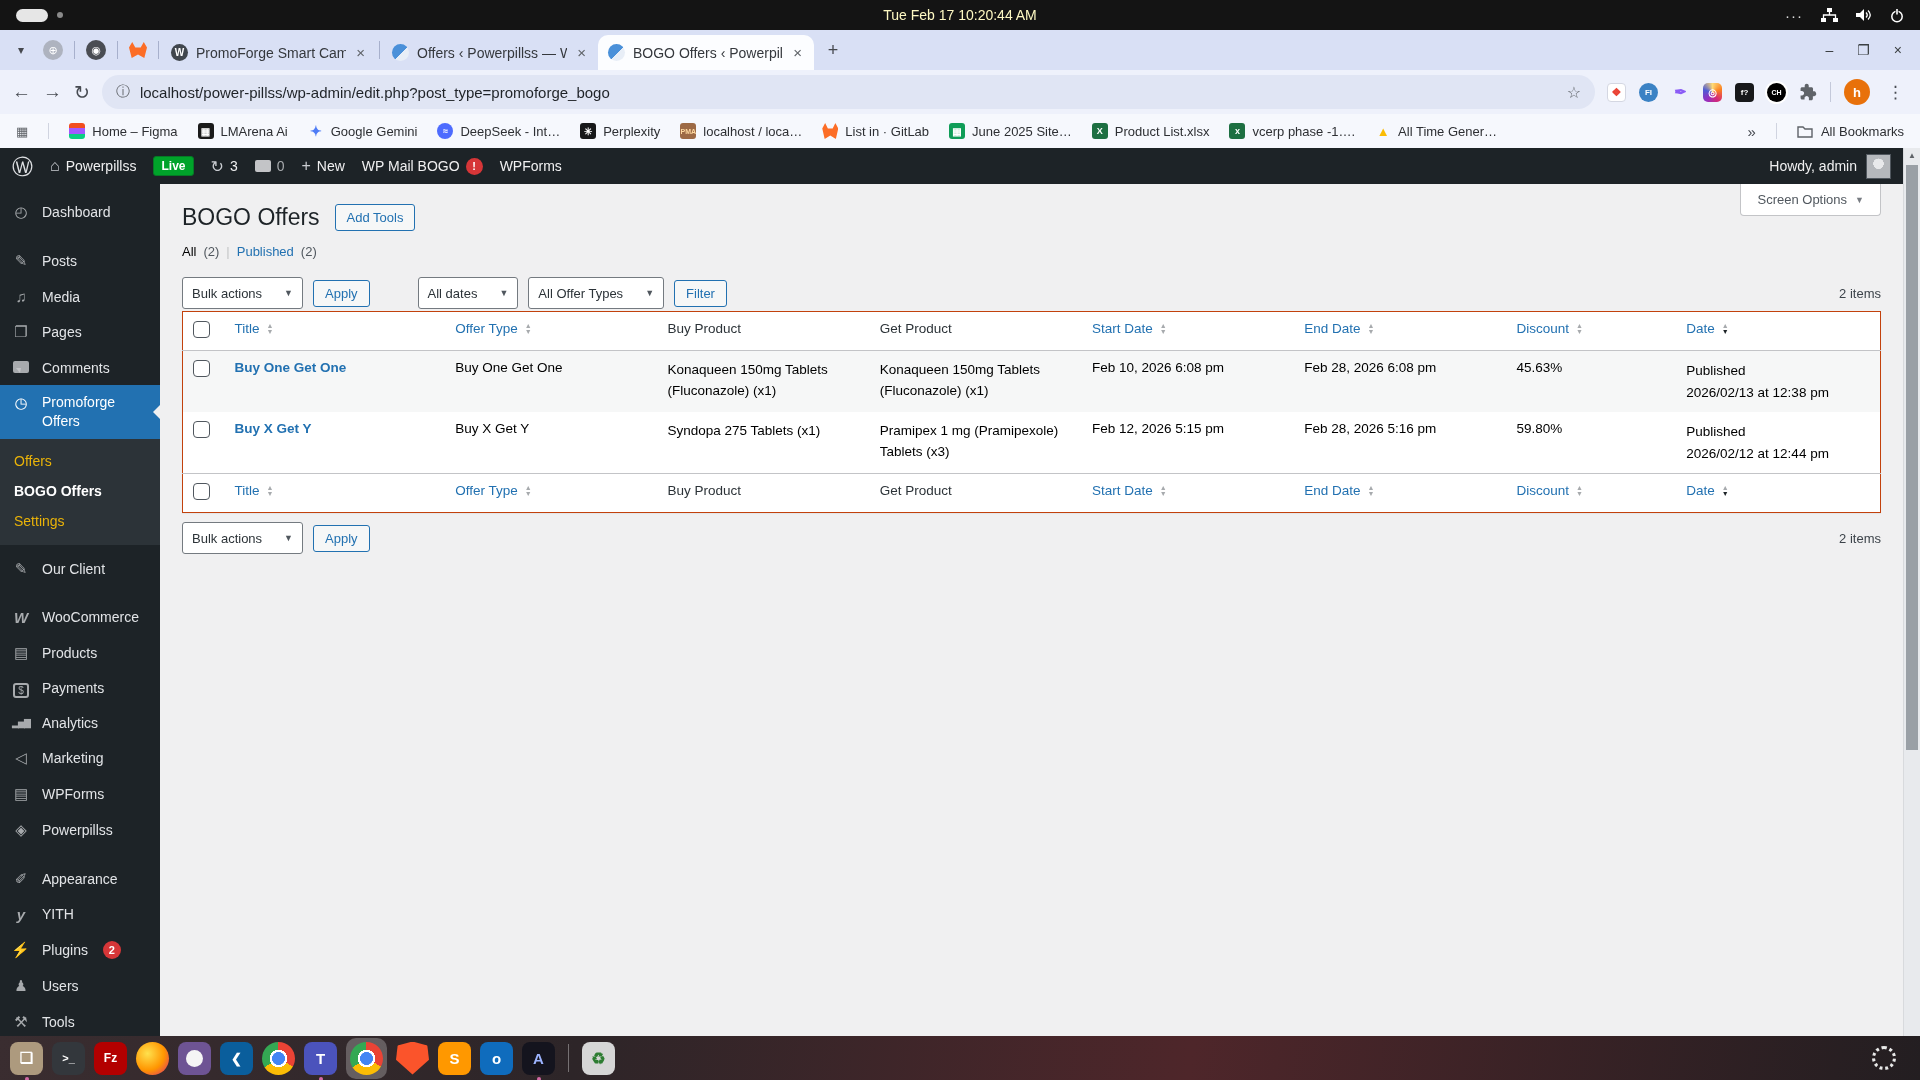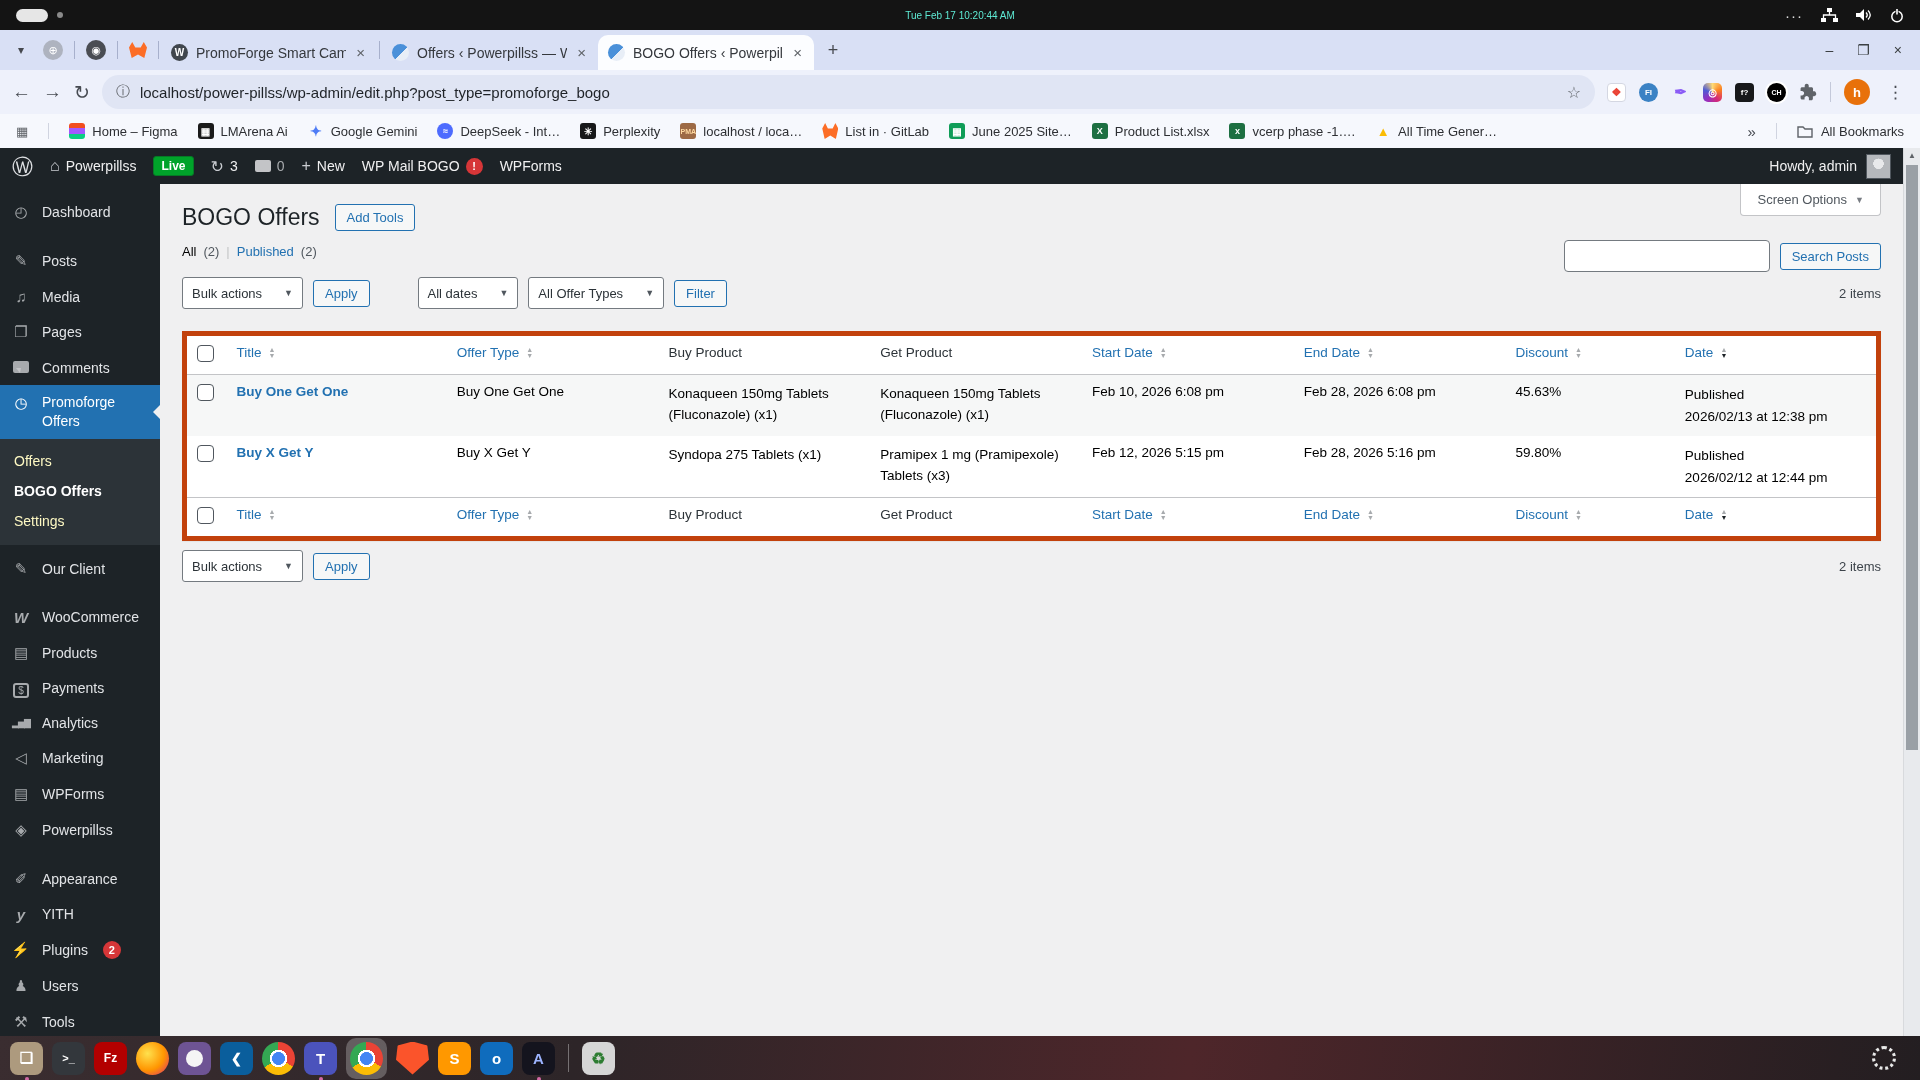--- a/index.html
+++ b/index.html
@@ -4,21 +4,21 @@
 <style>
 *{box-sizing:border-box;margin:0;padding:0}
 html,body{width:1920px;height:1080px}
 body{font-family:"Liberation Sans",sans-serif;overflow:hidden;background:#f0f0f1}
 .screen{position:relative;width:1920px;height:1080px;background:#f0f0f1}
 
 
 .sysbar{height:30px;background:#141414;display:flex;align-items:center;color:#fff;position:relative;padding:0 16px}
 .win-pill{width:32px;height:13px;border-radius:7px;background:#e6e6e6}
 .win-dot{width:6px;height:6px;border-radius:50%;background:#8a8a8a;margin-left:9px}
-.clock{position:absolute;left:50%;transform:translateX(-50%);font-size:10px;color:#5eead4}
+.clock{position:absolute;left:50%;transform:translateX(-50%);font-size:14px;color:#fef9c3}
 .tray{margin-left:auto;display:flex;align-items:center;gap:18px}
 .tray-ellipsis{font-size:15px;color:#ddd;letter-spacing:1px}
 
 
 .tabstrip{height:40px;background:#d9e0f5;display:flex;align-items:center;padding:0 8px}
 .chev{width:26px;height:26px;border-radius:50%;display:flex;align-items:center;justify-content:center;color:#45484e;font-size:12px}
 .pinned{width:20px;height:20px;border-radius:50%;margin:0 9px;display:flex;align-items:center;justify-content:center;font-size:11px;color:#fff}
 .pin1{background:#aeb3bf}.pin2{background:#4a4d53}
 .pin3{width:18px;height:16px;background:#fc6d26;border-radius:0;clip-path:polygon(0 35%,18% 0,35% 35%,65% 35%,82% 0,100% 35%,85% 100%,50% 78%,15% 100%)}
 .tab-sep{width:1px;height:18px;background:#a7b0cc;margin:0 2px}
@@ -89,21 +89,21 @@
 .mainrow{display:flex;width:1903px;height:852px}
 .sidebar{width:160px;background:#1d2327;padding-top:10px;flex:0 0 160px}
 .mi{display:flex;align-items:center;gap:11px;padding:9px 6px 9px 11px;color:#e2e4e7;font-size:14px;position:relative}
 .mico{width:20px;text-align:center;color:#a7aaad;font-size:15px;flex:0 0 20px}
 .gap{height:13px}
 .mi-active{background:#2271b1;color:#fff;align-items:flex-start;padding-top:8px;padding-bottom:8px}
 .mi-active .mico{color:#fff;margin-top:1px}
 .mi-active .mi-label{width:92px;line-height:1.35}
 .mi-arrow{position:absolute;right:0;top:50%;margin-top:-7px;width:0;height:0;border:7px solid transparent;border-right:7px solid #f0f0f1;border-left:0}
 .submenu{background:#2c3338;padding:7px 0 9px}
-.smi{padding:7px 14px;font-size:14px;color:#fef9c3}
+.smi{padding:7px 14px;font-size:14px;color:#eab308}
 .smi-current{color:#fff;font-weight:bold}
 .badge-red{background:#d63638;color:#fff;border-radius:50%;min-width:18px;height:18px;display:inline-flex;align-items:center;justify-content:center;font-size:11px;font-weight:bold;margin-left:4px}
 .pay-ico{border:2px solid #a7aaad;border-radius:3px;font-size:10px;padding:0 3px;color:#a7aaad;width:auto!important}
 .bars{font-size:9px;letter-spacing:-1px}
 
 
 .content{flex:1;position:relative;background:#f0f0f1;padding:0 22px}
 .screen-opts{position:absolute;top:0;right:22px;background:#fff;border:1px solid #c3c4c7;border-top:none;border-radius:0 0 4px 4px;padding:8px 16px;font-size:13px;color:#50575e;display:flex;align-items:center;gap:8px}
 .so-arrow{font-size:9px;color:#787c82}
 .title-row{padding-top:20px;display:flex;align-items:center;gap:15px}
@@ -115,21 +115,21 @@
 .views .sep{color:#c3c4c7}
 .views a{color:#2271b1;text-decoration:none}
 .searchbox{position:absolute;top:56px;right:22px;display:flex;gap:10px;align-items:center}
 .searchbox input{width:206px;height:32px;border:1px solid #747a80;border-radius:4px;background:#fff;padding:0 8px;font-size:14px}
 .tablenav{margin-top:18px;display:flex;align-items:center;gap:10px}
 .select{height:32px;background:#fff;border:1px solid #747a80;border-radius:3px;display:inline-flex;align-items:center;gap:22px;padding:0 9px;font-size:13px;color:#2c3338}
 .select .sel-arrow{font-size:9px;color:#50575e}
 .tn-gap{width:28px}
 .items-count{margin-left:auto;font-size:13px;color:#3c434a}
 
-table.wp-list{width:100%;margin-top:22px;border:5px solid #c2410c;border-collapse:collapse;background:#fff;box-shadow:0 1px 1px rgba(0,0,0,.04)}
+table.wp-list{width:100%;margin-top:2px;border:1px solid #c2410c;border-collapse:collapse;background:#fff;box-shadow:0 1px 1px rgba(0,0,0,.04)}
 .wp-list th,.wp-list td{text-align:left;padding:9px 10px;vertical-align:top;font-size:13.5px}
 .wp-list thead th{border-bottom:1px solid #c3c4c7;color:#2c3338;font-weight:400}
 .wp-list tfoot th{border-top:1px solid #c3c4c7;color:#2c3338;font-weight:400}
 th.sortable{color:#2271b1}
 .hlink{color:#2271b1;text-decoration:none;display:inline-flex;align-items:center}
 .sorter{display:inline-flex;flex-direction:column;margin-left:7px;line-height:0;vertical-align:middle}
 .sorter span{font-size:7px;color:#a7aaad;line-height:6px}
 .sorter .on{color:#1d2327}
 .cb{width:17px;height:17px;border:1px solid #50575e;border-radius:4px;background:#fff;display:inline-block}
 .row-title{color:#2271b1;font-weight:600;text-decoration:none;font-size:13.5px}
@@ -458,24 +458,20 @@
       </div>
 
       <div class="views">
         <span class="all">All</span>
         <span class="cnt">(2)</span>
         <span class="sep">|</span>
         <a href="#">Published</a>
         <span class="cnt">(2)</span>
       </div>
 
-      <div class="searchbox">
-        <input type="text" style="">
-        <span class="btn">Search Posts</span>
-      </div>
 
       <div class="tablenav">
         <span class="select">
             <span>Bulk actions</span>
             <span class="sel-arrow">▼</span>
           </span>
         <span class="btn">Apply</span>
         <span class="tn-gap"></span>
         <span class="select">
             <span>All dates</span>

